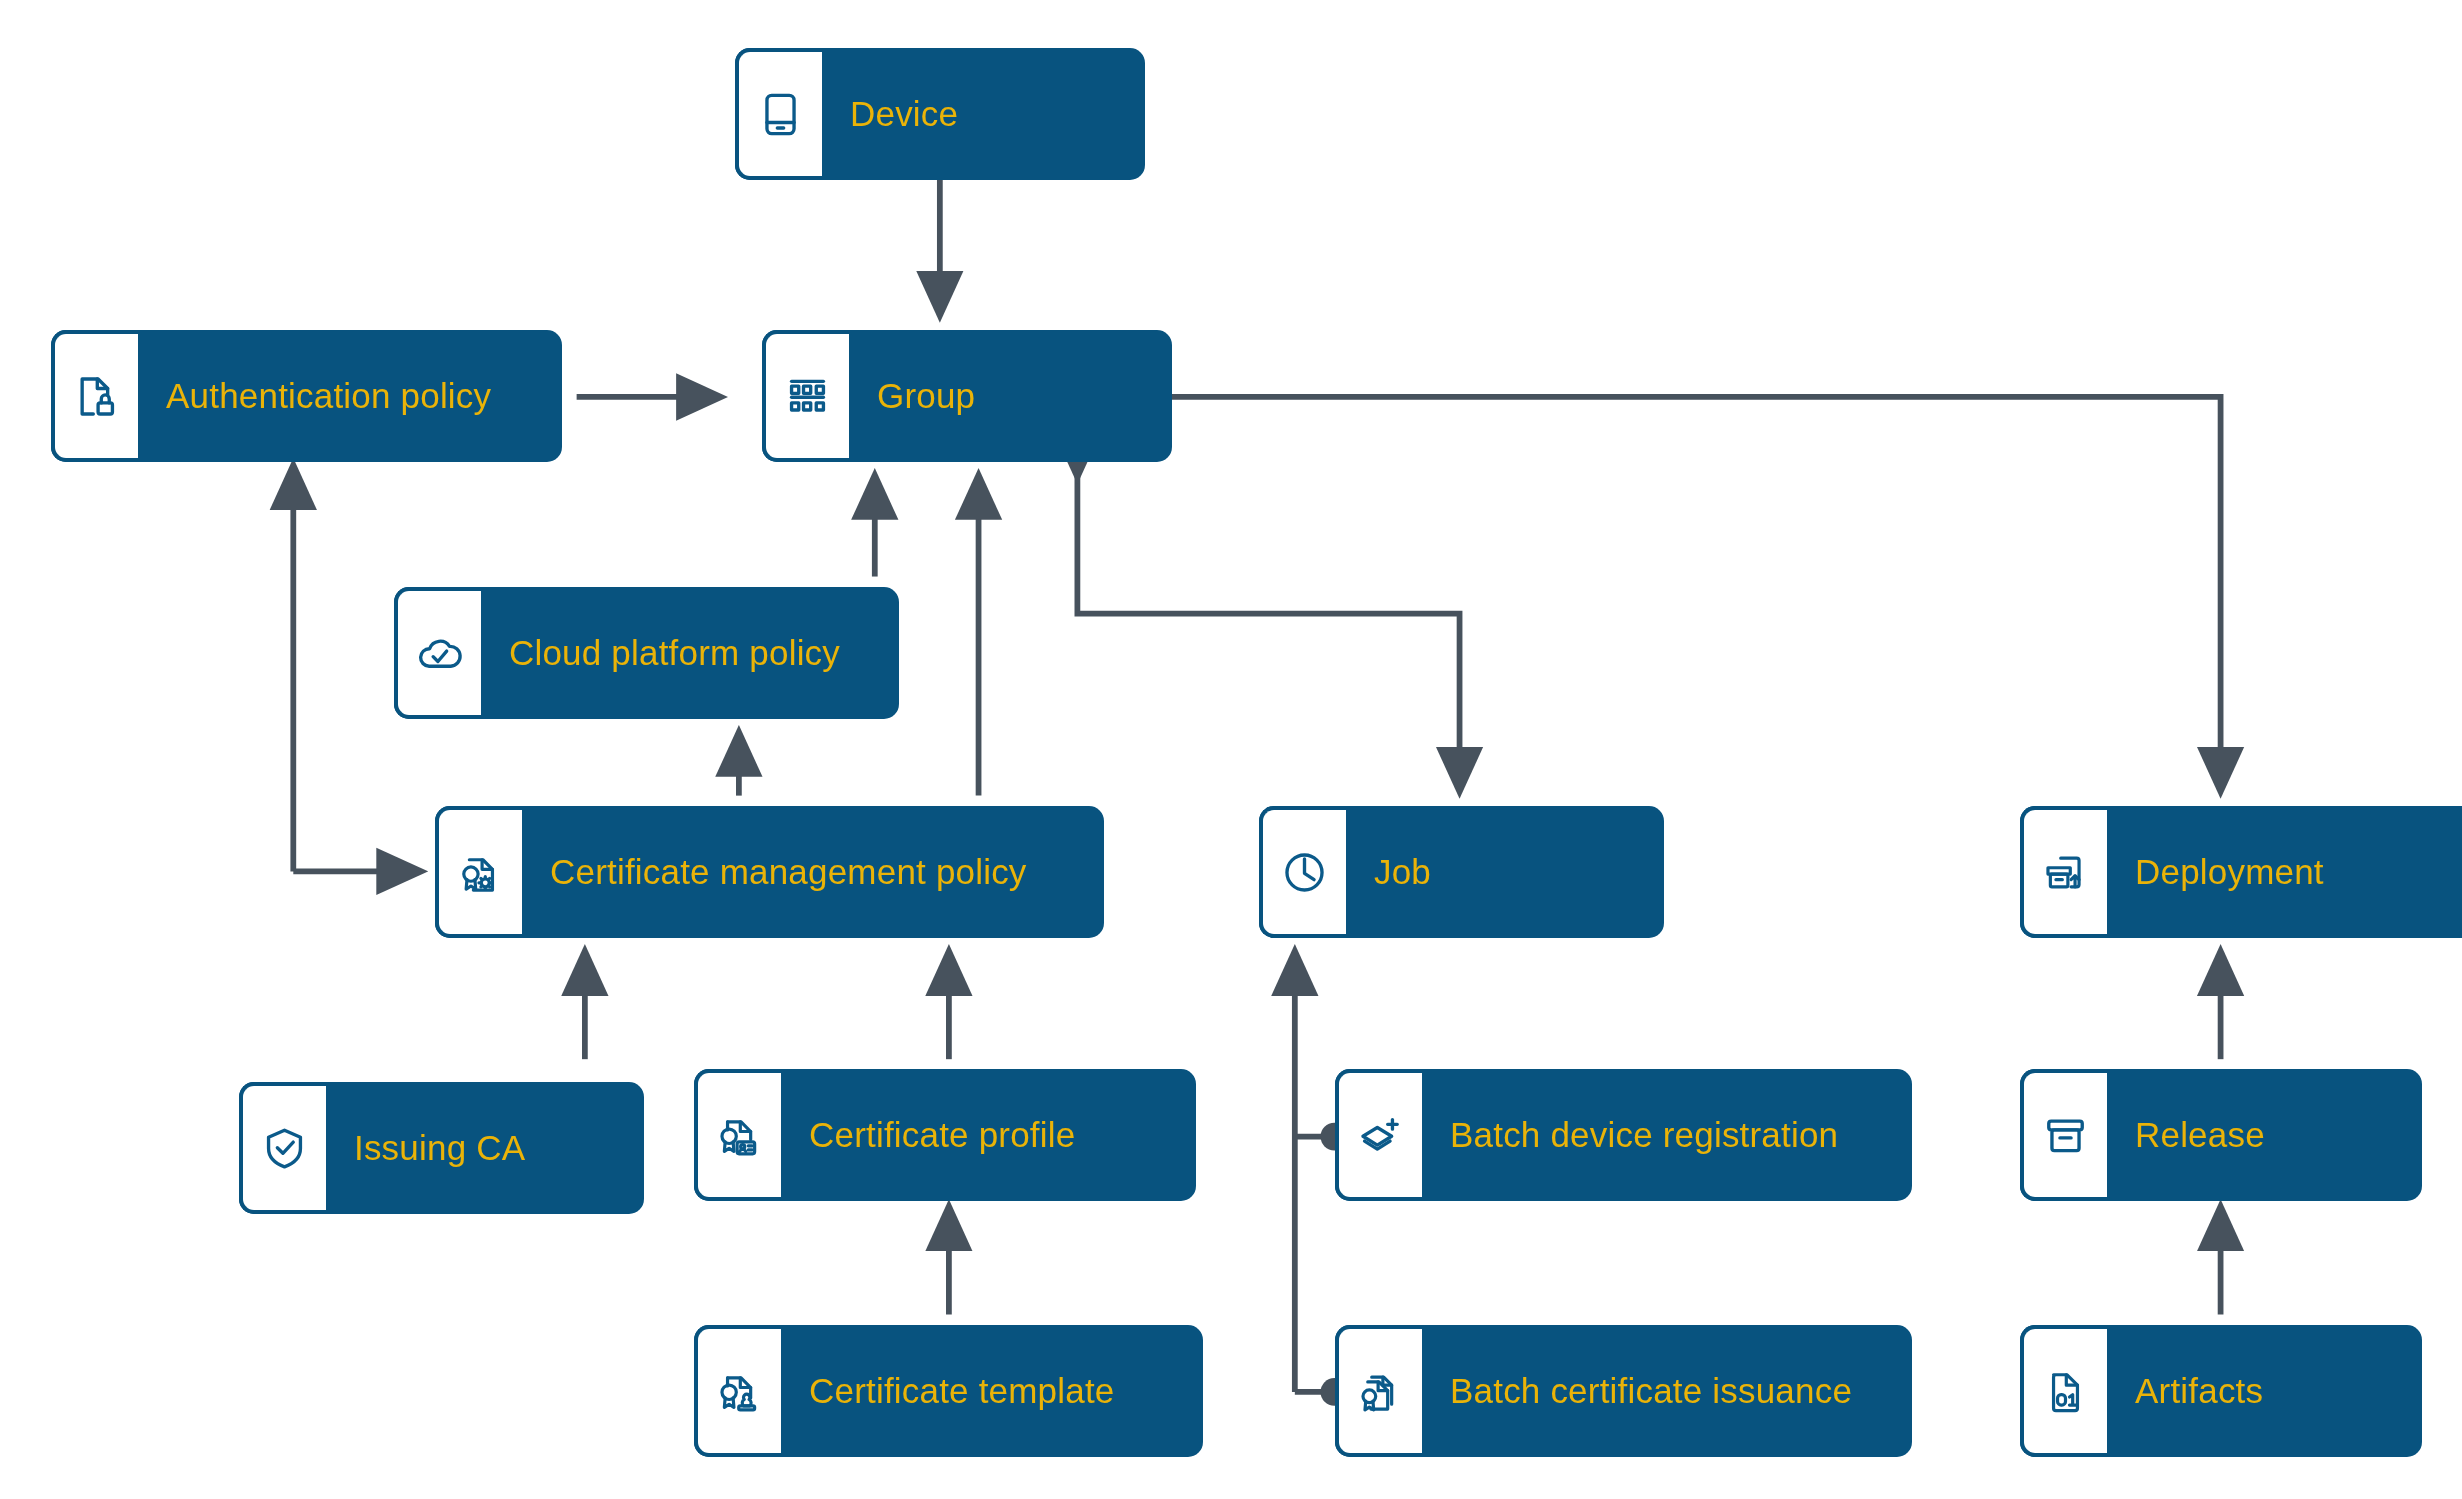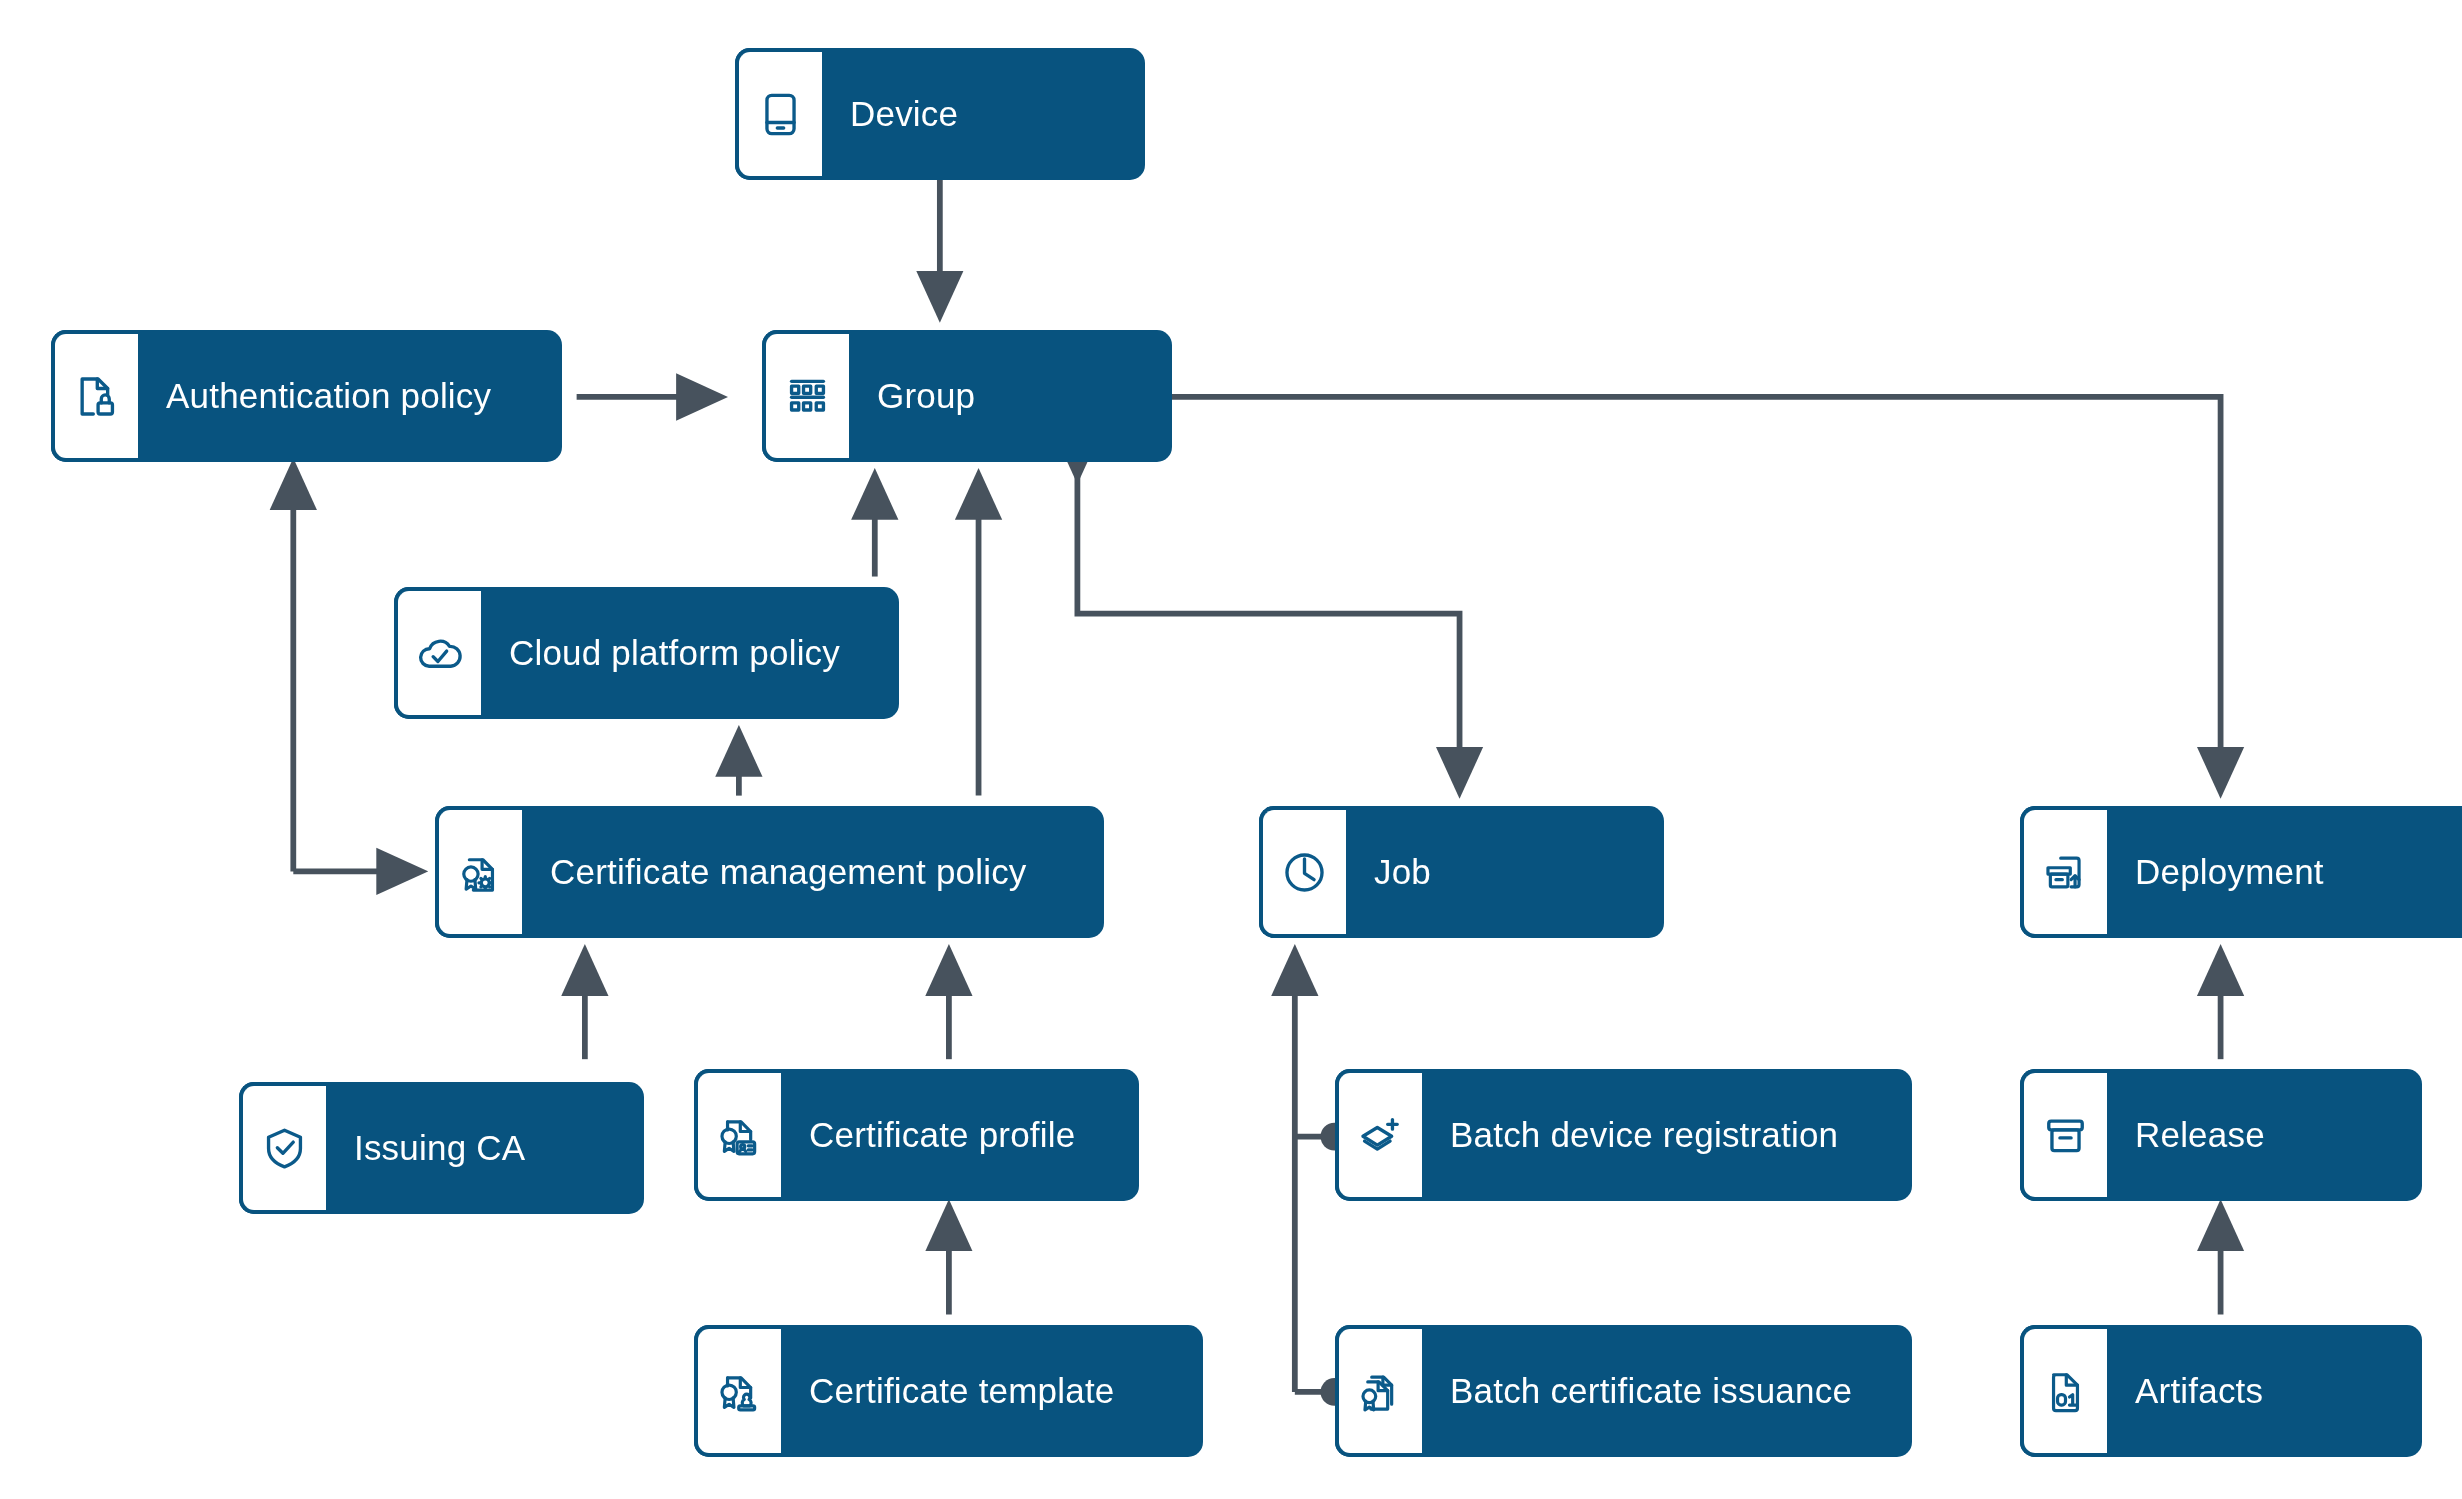--- a/index.html
+++ b/index.html
@@ -10,21 +10,21 @@
 
   .node{position:absolute;display:flex;align-items:stretch;
         background:#08537f;border-radius:15px;box-sizing:border-box;
         height:var(--h,132px);}
   .node .iconbox{flex:0 0 auto;width:87px;background:#ffffff;
         border:4.1px solid #08537f;border-right:none;
         border-radius:15px 0 0 15px;box-sizing:border-box;
         display:flex;align-items:center;justify-content:center;}
   .node .iconbox svg{width:51px;height:51px;display:block;}
   .node .label{flex:1 1 auto;display:flex;align-items:center;
-        color:#ffffff;font-size:35px;font-weight:400;letter-spacing:0.2px;
+        color:#eab308;font-size:35px;font-weight:400;letter-spacing:0.2px;
         padding-left:28px;padding-right:21.4px;white-space:nowrap;}
 </style>
 </head>
 <body>
 
 <div id="stage">
 
   <svg id="edges" viewBox="0 0 2989 1820">
     <defs>
       <marker id="ah" markerWidth="9" markerHeight="9" refX="7.6" refY="4.5" orient="auto">
@@ -158,21 +158,21 @@
   <div class="node" style="left:239px;top:1069px;width:405px;margin-top:13px;">
     <div class="iconbox">
       <svg viewBox="0 0 64 64" fill="none" stroke="#0b5a8a" stroke-width="4.2" stroke-linecap="round" stroke-linejoin="round">
         <path d="M32 9 L52 18 v14 c0 12 -9 19 -20 23 c-11 -4 -20 -11 -20 -23 V18 z"></path>
         <path d="M23 31 l7 7 l13 -14"></path>
       </svg>
     </div>
     <div class="label">Issuing CA</div>
   </div>
 
-  <div class="node" style="left:694px;top:1069px;width:445px;">
+  <div class="node" style="left:694px;top:1069px;width:502px;">
     <div class="iconbox">
       <svg viewBox="0 0 64 64" fill="none" stroke="#0b5a8a" stroke-width="4" stroke-linecap="round" stroke-linejoin="round">
         <path d="M17 15 h17 l12 12 v10"></path>
           <path d="M33 15 v12 h13"></path>
           <path d="M17 15 v10"></path>
         <circle cx="19" cy="33" r="9"></circle>
           <path d="M14 40 l-1 12 l6 -4 l6 4 l-1 -12"></path>
         <rect x="29" y="40" width="22" height="15" rx="2.5"></rect>
         <circle cx="36" cy="46" r="2.6"></circle>
           <path d="M32 52 a4.5 4.5 0 0 1 8 0"></path>

